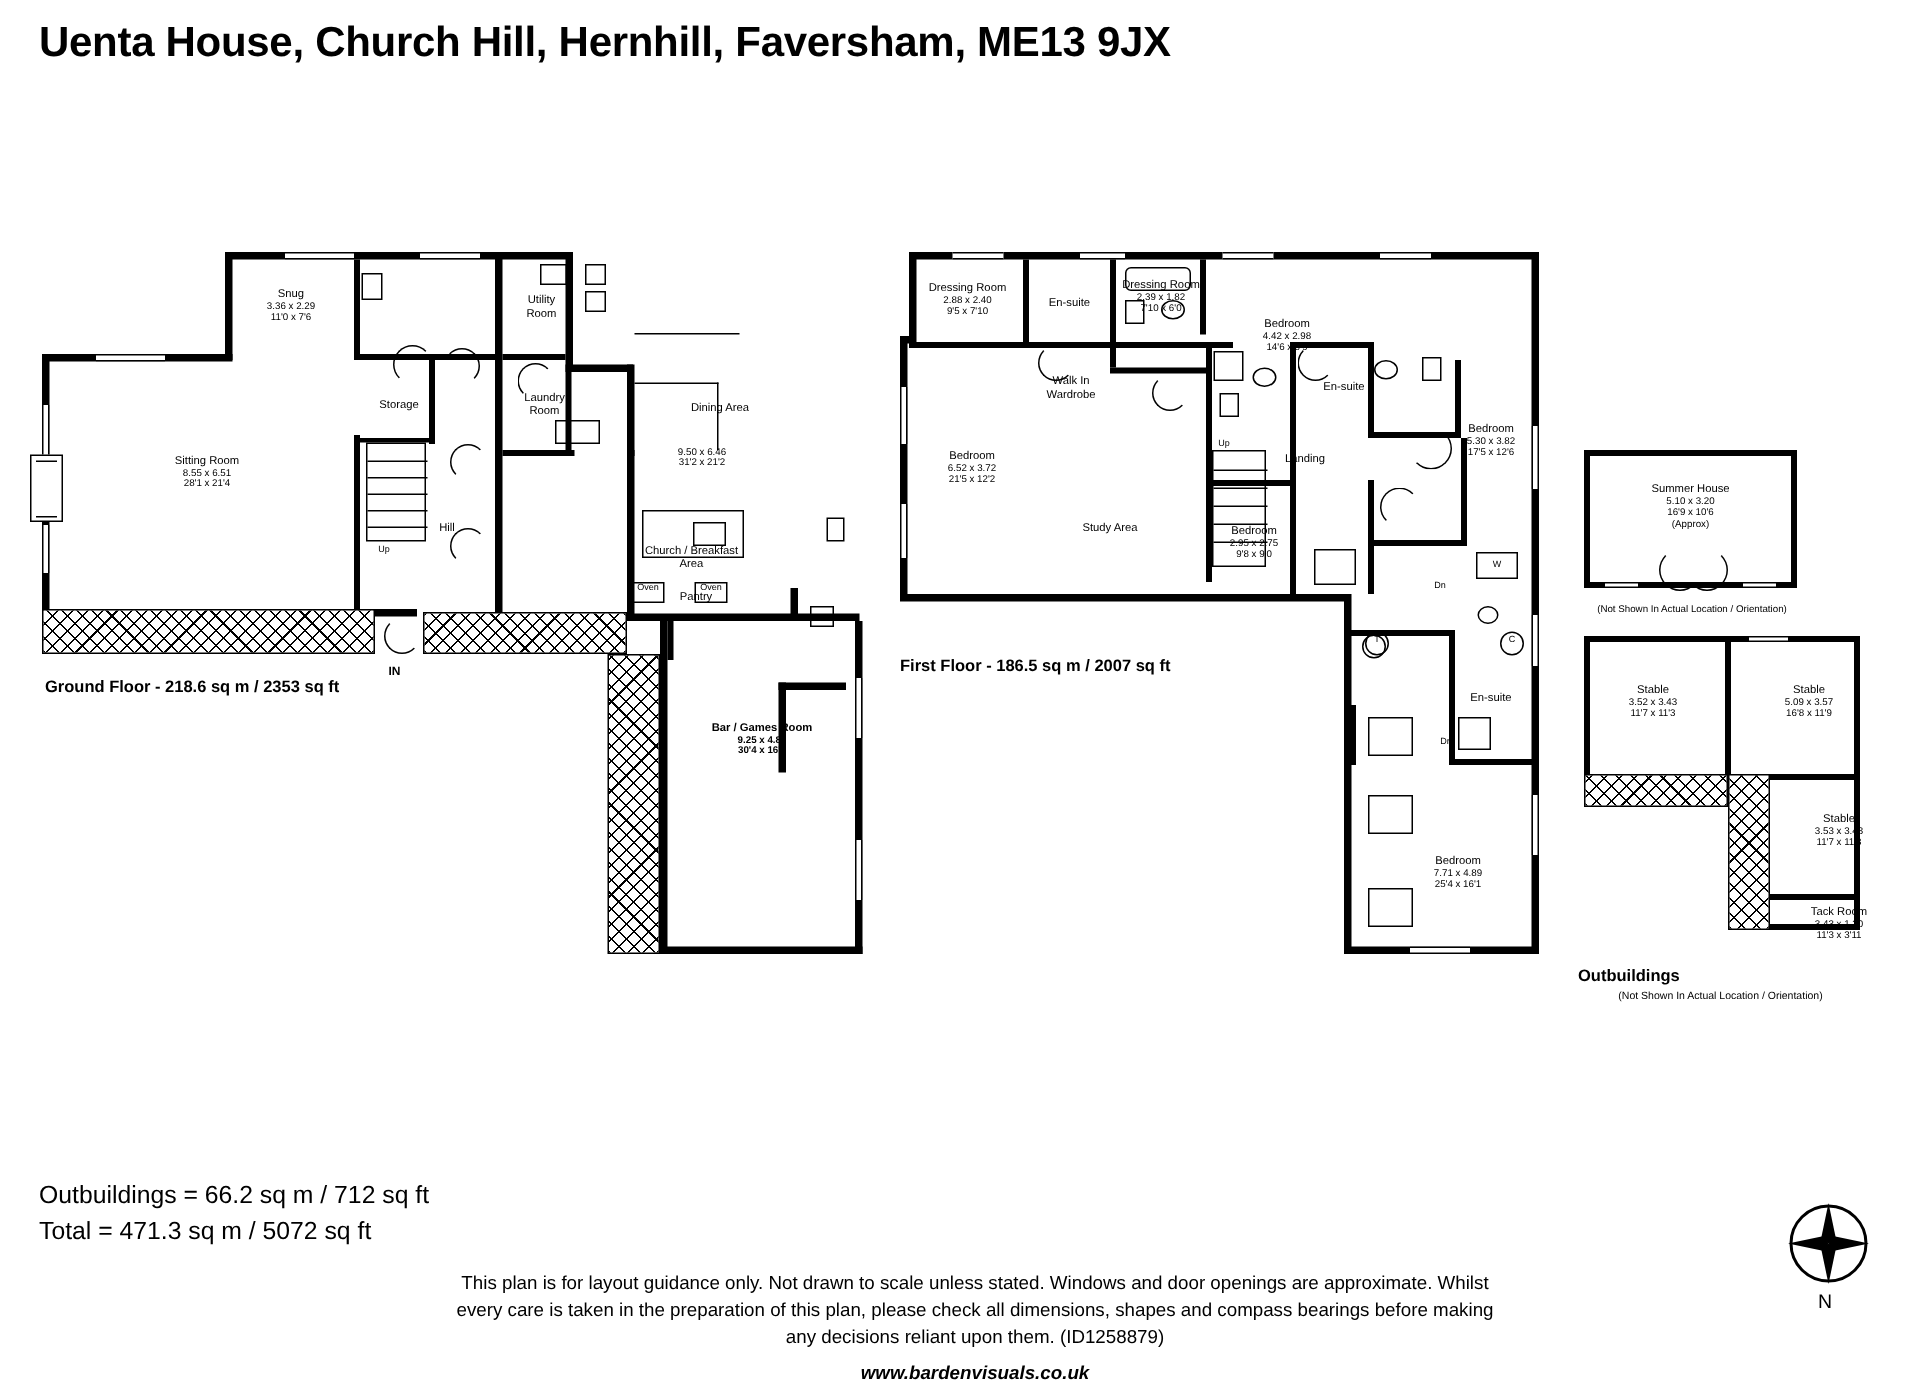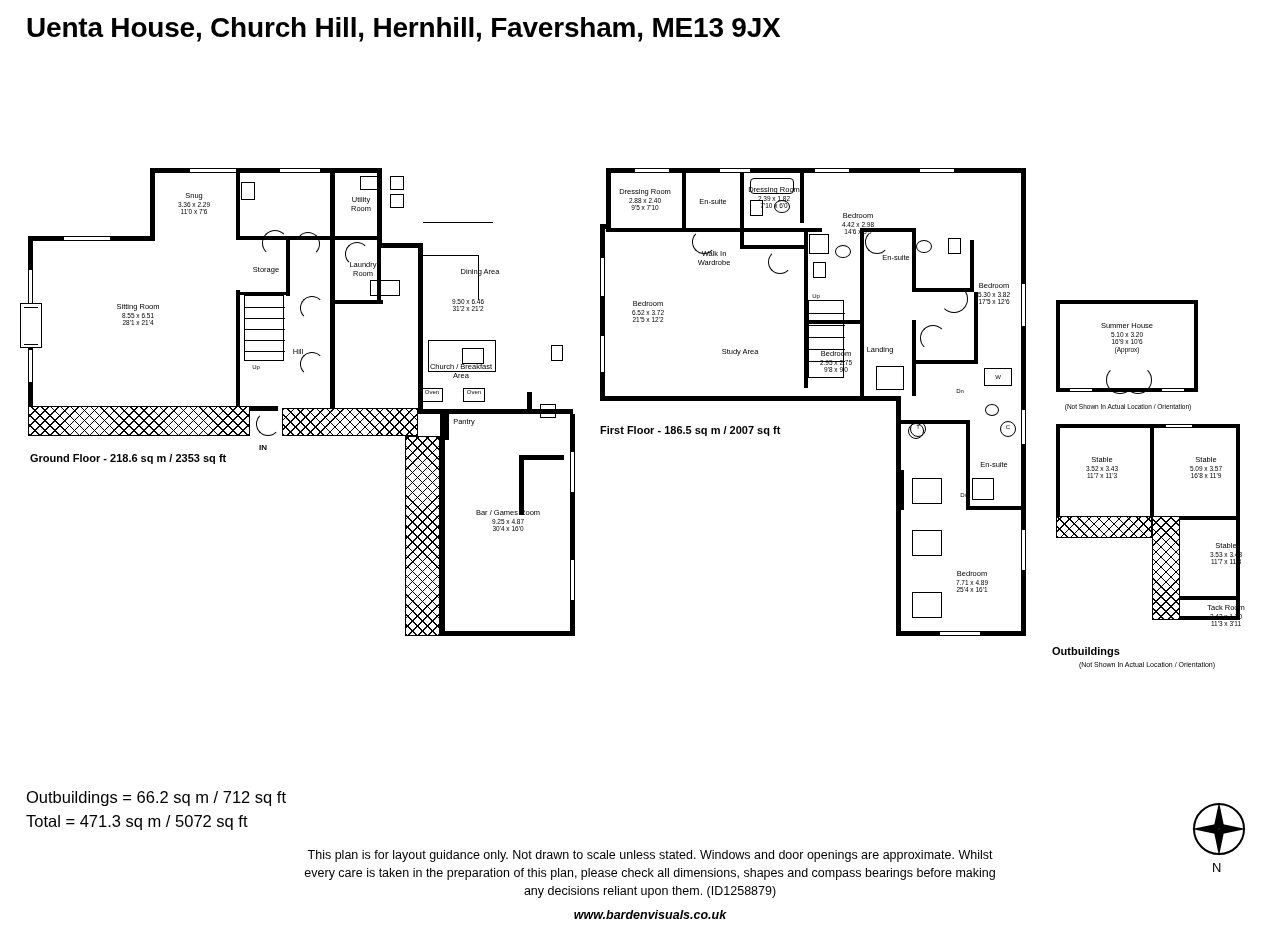--- a/index.html
+++ b/index.html
@@ -148,24 +148,24 @@
   <div class="lbl" style="left:428px;top:298px;width:80px;">
     <div class="d">9.50 x 6.46</div>
     <div class="d">31'2 x 21'2</div>
   </div>
   <div class="lbl" style="left:278px;top:348px;width:40px;">
     <div class="n">Hill</div>
   </div>
   <div class="lbl" style="left:428px;top:363px;width:66px;">
     <div class="n">Church / Breakfast Area</div>
   </div>
-  <div class="lbl" style="left:446px;top:418px;width:36px;text-align:center;">
+  <div class="lbl" style="left:446px;top:394px;width:36px;text-align:center;">
     <div class="n">Pantry</div>
   </div>
-  <div class="lbl" style="left:466px;top:509px;width:84px;">
+  <div class="lbl" style="left:466px;top:481px;width:84px;font-weight:bold;">
     <div class="n">Bar / Games Room</div>
     <div class="d">9.25 x 4.87</div>
     <div class="d">30'4 x 16'0</div>
   </div>
 
   <div class="lbl lbl-sm" style="left:246px;top:364px;width:20px;">Up</div>
   <div class="lbl" style="left:253px;top:443px;width:20px;font-size:8px;font-weight:bold;">IN</div>
   <div class="lbl lbl-sm" style="left:420px;top:389px;width:24px;">Oven</div>
   <div class="lbl lbl-sm" style="left:462px;top:389px;width:24px;">Oven</div>
 
@@ -278,21 +278,21 @@
   <div class="lbl" style="left:394px;top:282px;width:80px;">
     <div class="n">Bedroom</div>
     <div class="d">5.30 x 3.82</div>
     <div class="d">17'5 x 12'6</div>
   </div>
   <div class="lbl" style="left:48px;top:300px;width:80px;">
     <div class="n">Bedroom</div>
     <div class="d">6.52 x 3.72</div>
     <div class="d">21'5 x 12'2</div>
   </div>
-  <div class="lbl" style="left:290px;top:302px;width:60px;margin-top:44px;">
+  <div class="lbl" style="left:280px;top:302px;width:60px;">
     <div class="n">Landing</div>
   </div>
   <div class="lbl" style="left:150px;top:348px;width:60px;">
     <div class="n">Study Area</div>
   </div>
   <div class="lbl" style="left:247px;top:350px;width:58px;">
     <div class="n">Bedroom</div>
     <div class="d">2.95 x 2.75</div>
     <div class="d">9'8 x 9'0</div>
   </div>
@@ -312,21 +312,21 @@
   <div class="lbl lbl-sm" style="left:350px;top:424px;width:16px;">T</div>
   <div class="lbl lbl-sm" style="left:440px;top:424px;width:16px;">C</div>
 
   <div class="door-arc" style="left:132px;top:230px;width:22px;height:22px;border-color:transparent transparent #000 #000;"></div>
   <div class="door-arc" style="left:208px;top:250px;width:22px;height:22px;border-color:transparent transparent #000 #000;"></div>
   <div class="door-arc" style="left:305px;top:230px;width:22px;height:22px;border-color:transparent transparent #000 #000;"></div>
   <div class="door-arc" style="left:380px;top:285px;width:26px;height:26px;border-color:transparent #000 #000 transparent;"></div>
   <div class="door-arc" style="left:360px;top:325px;width:24px;height:24px;border-color:#000 transparent transparent #000;"></div>
 </div>
 
-<div class="floor-caption" style="left:600px;top:424px;">First Floor - 186.5 sq m / 2007 sq ft</div>
+<div class="floor-caption" style="left:600px;top:438px;">First Floor - 186.5 sq m / 2007 sq ft</div>
 
 <div class="abs" style="left:1040px;top:0;width:240px;height:680px;">
 
   <div class="wall" style="left:16px;top:300px;width:142px;height:4px;"></div>
   <div class="wall" style="left:16px;top:300px;width:4px;height:92px;"></div>
   <div class="wall" style="left:154px;top:300px;width:4px;height:92px;"></div>
   <div class="wall" style="left:16px;top:388px;width:142px;height:4px;"></div>
   <div class="win" style="left:30px;top:388px;width:22px;height:4px;"></div>
   <div class="win" style="left:122px;top:388px;width:22px;height:4px;"></div>
   <div class="door-arc" style="left:66px;top:366px;width:26px;height:26px;border-color:transparent transparent #000 #000;"></div>

